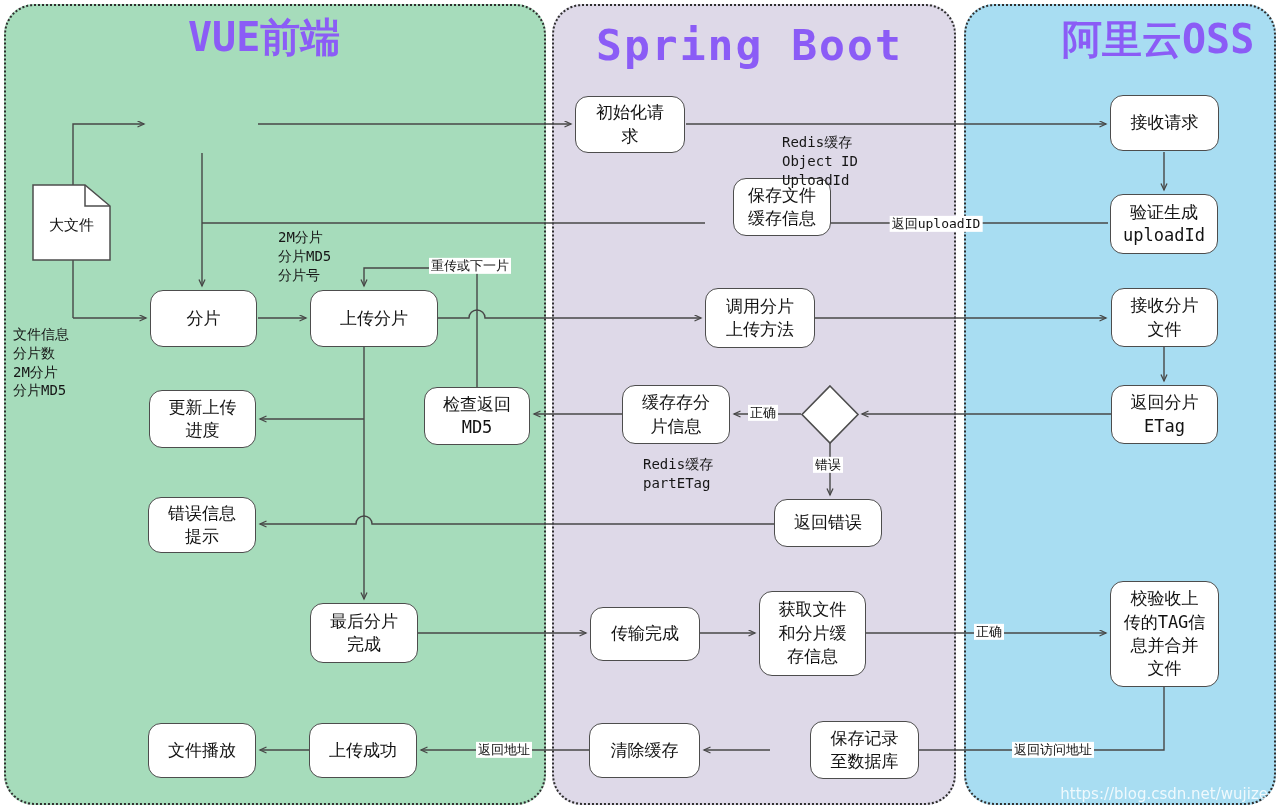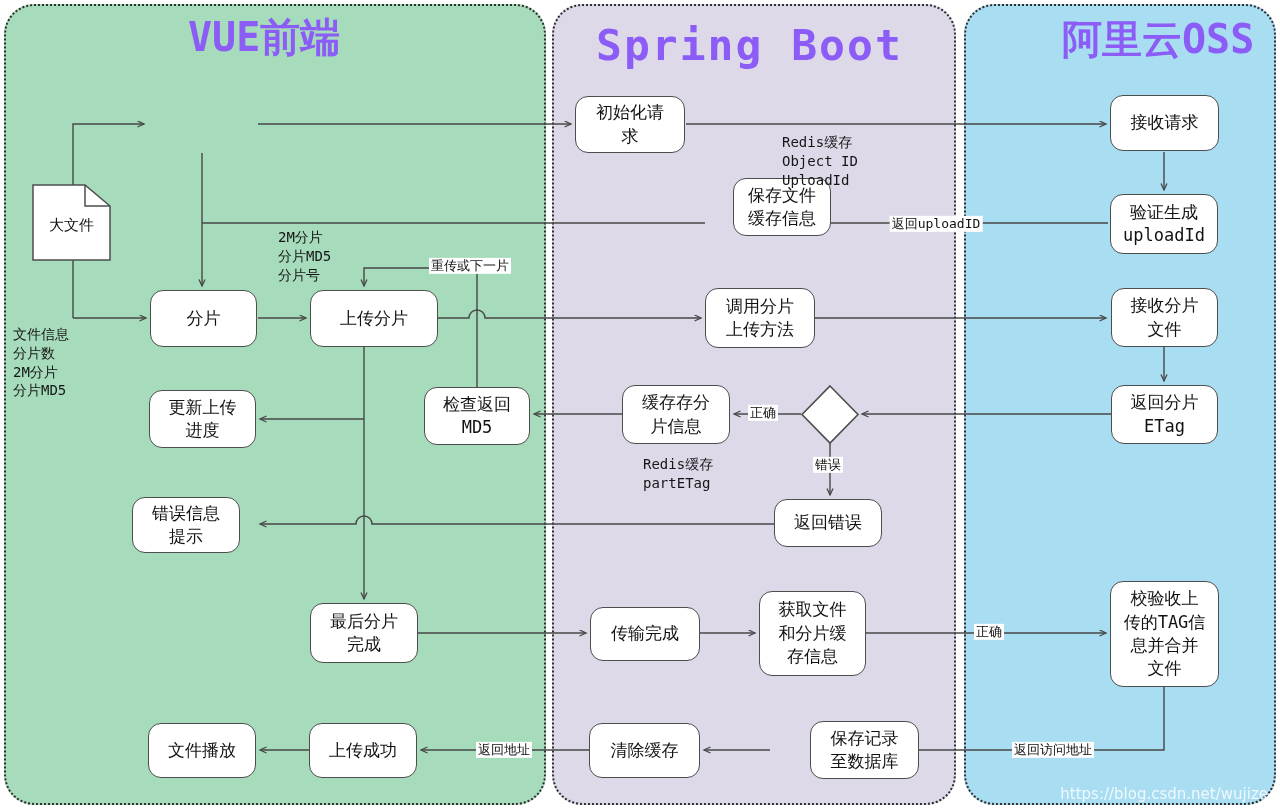--- a/index.html
+++ b/index.html
@@ -131,21 +131,21 @@
   </svg>
 
   <div class="doc-label" style="left:49px;top:216px;">大文件</div>
 
   <div class="node" style="left:150px;top:290px;width:107px;height:57px;">分片</div>
   <div class="node" style="left:310px;top:290px;width:128px;height:57px;">上传分片</div>
   <div class="node" style="left:149px;top:390px;width:107px;height:58px;">更新上传
 进度</div>
   <div class="node" style="left:424px;top:387px;width:106px;height:58px;">检查返回
 MD5</div>
-  <div class="node" style="left:132px;top:497px;width:108px;height:56px;">错误信息
+  <div class="node" style="left:148px;top:497px;width:108px;height:56px;">错误信息
 提示</div>
   <div class="node" style="left:310px;top:603px;width:108px;height:60px;">最后分片
 完成</div>
   <div class="node" style="left:148px;top:723px;width:108px;height:55px;">文件播放</div>
   <div class="node" style="left:309px;top:723px;width:108px;height:55px;">上传成功</div>
 
   <div class="node" style="left:575px;top:96px;width:110px;height:57px;">初始化请
 求</div>
   <div class="node" style="left:705px;top:178px;width:98px;height:58px;margin-left:28px;">保存文件
 缓存信息</div>

